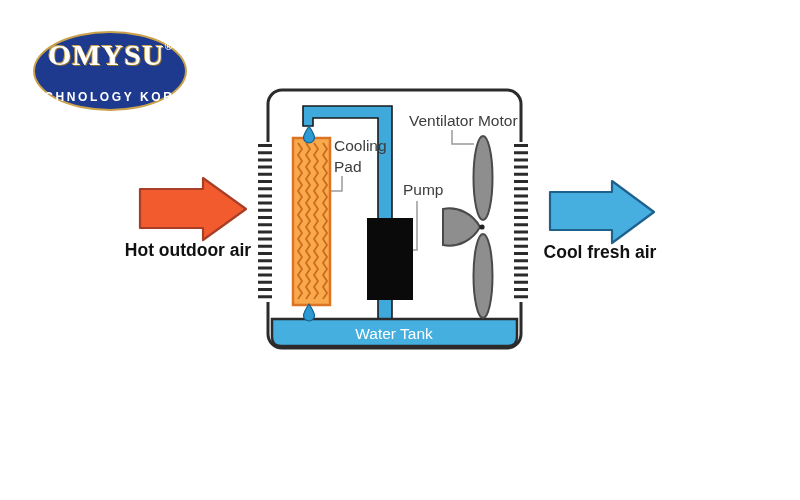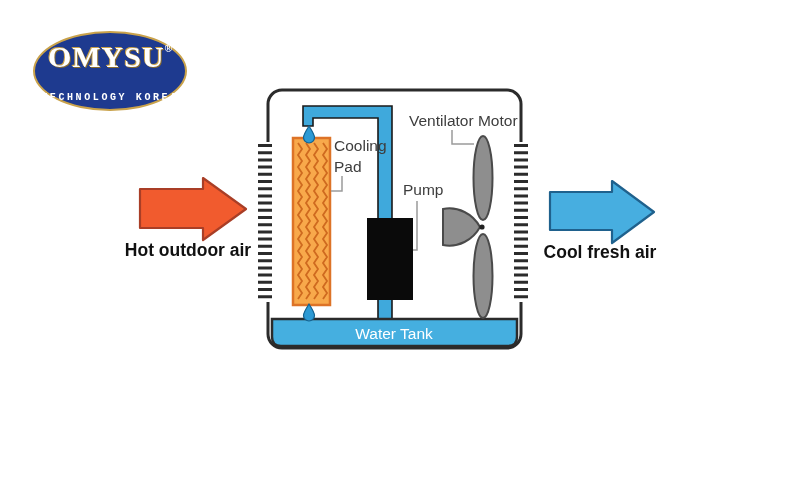--- a/index.html
+++ b/index.html
@@ -9,22 +9,22 @@
   
   .logo{position:absolute;left:33px;top:31px;width:154px;height:80px;}
   .logo-ellipse{width:100%;height:100%;background:#1E3A8F;border:2px solid #C9A24B;
     border-radius:50%;box-sizing:border-box;display:flex;flex-direction:column;
     align-items:center;justify-content:center;text-align:right;}
   .logo-brand{font-family:"Liberation Serif",serif;font-weight:bold;font-size:30px;
     color:#ffffff;line-height:1;letter-spacing:1px;margin-top:2px;
     text-shadow:1px 1px 0 #8a6d2f, -1px -1px 0 #c9a24b;}
   .logo-reg{font-size:10px;font-family:"Liberation Sans",sans-serif;vertical-align:15px;
     letter-spacing:0;text-shadow:none;}
-  .logo-tagline{font-size:10px;font-weight:bold;color:#ffffff;letter-spacing:2.6px;
-    margin-top:20px;white-space:nowrap;font-family:Liberation Mono, monospace;}
+  .logo-tagline{font-size:12px;font-weight:bold;color:#ffffff;letter-spacing:2.6px;
+    margin-top:20px;white-space:nowrap;}
 
   
   svg{position:absolute;left:0;top:0;}
   .lbl{font-family:"Liberation Sans",sans-serif;font-size:15.5px;fill:#3d3d3d;}
   .lbl-big{font-family:"Liberation Sans",sans-serif;font-size:17.5px;font-weight:bold;fill:#111111;}
   .lbl-tank{font-family:"Liberation Sans",sans-serif;font-size:15.5px;fill:#ffffff;}
   .leader{stroke:#9b9b9b;stroke-width:1.5;fill:none;}
 </style>
 </head>
 <body>

